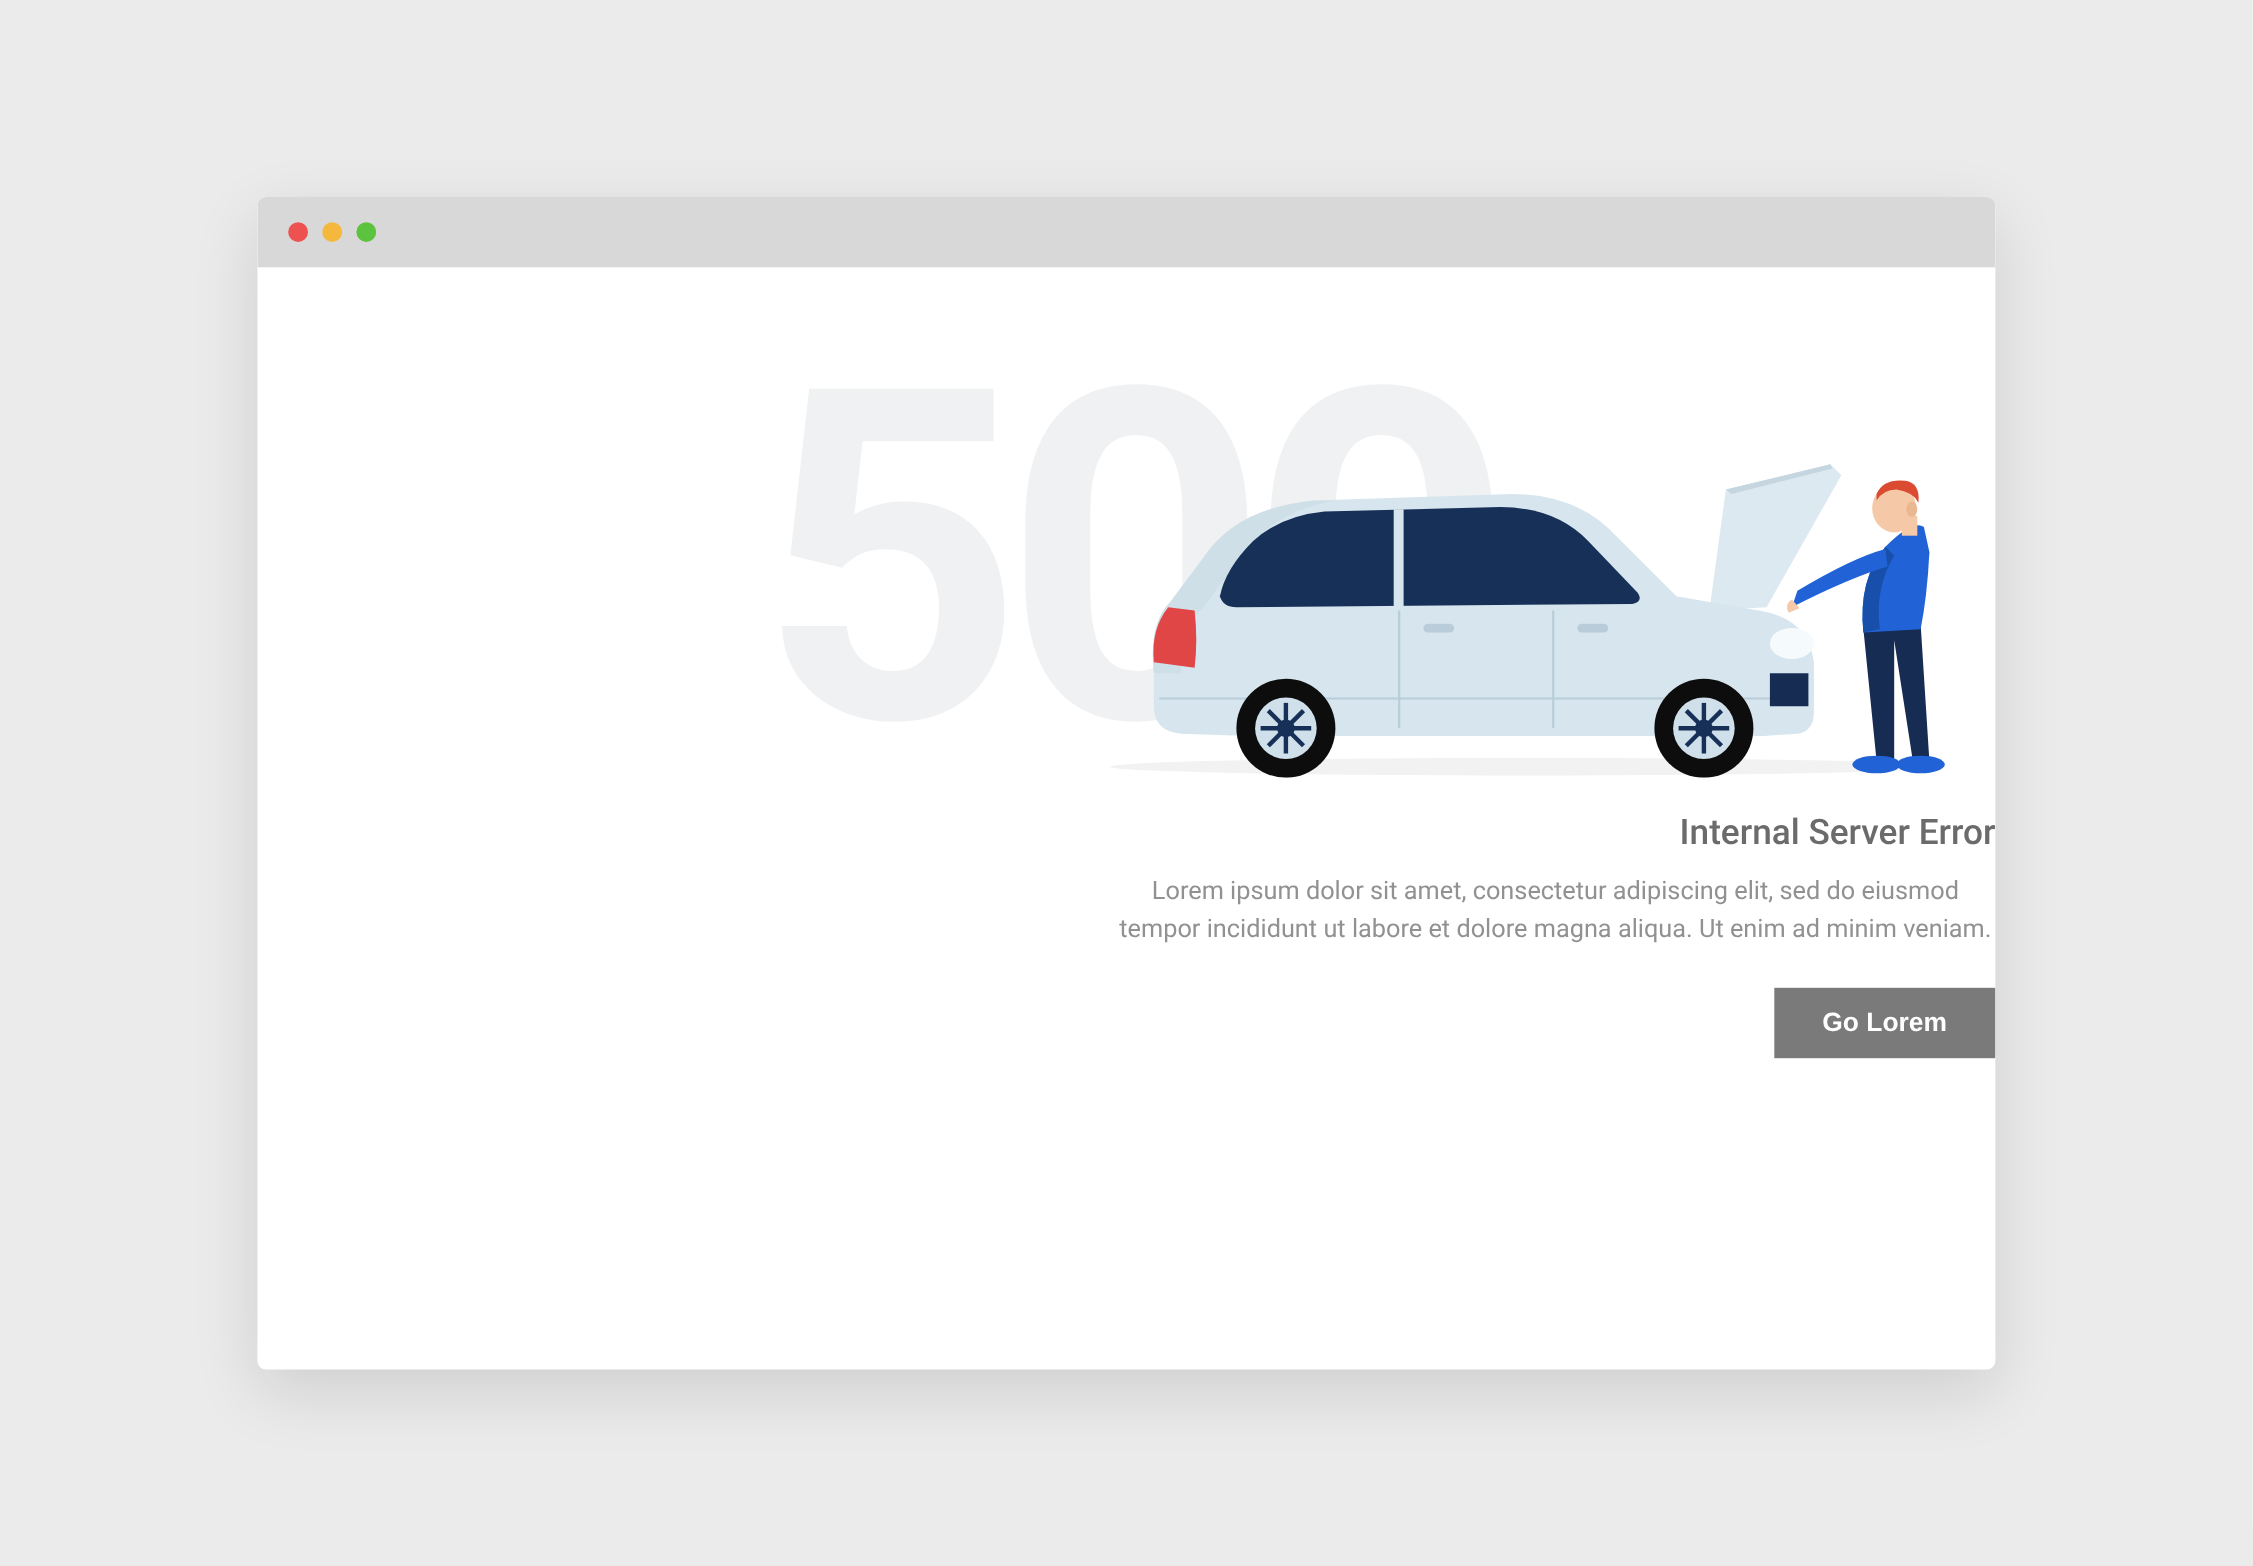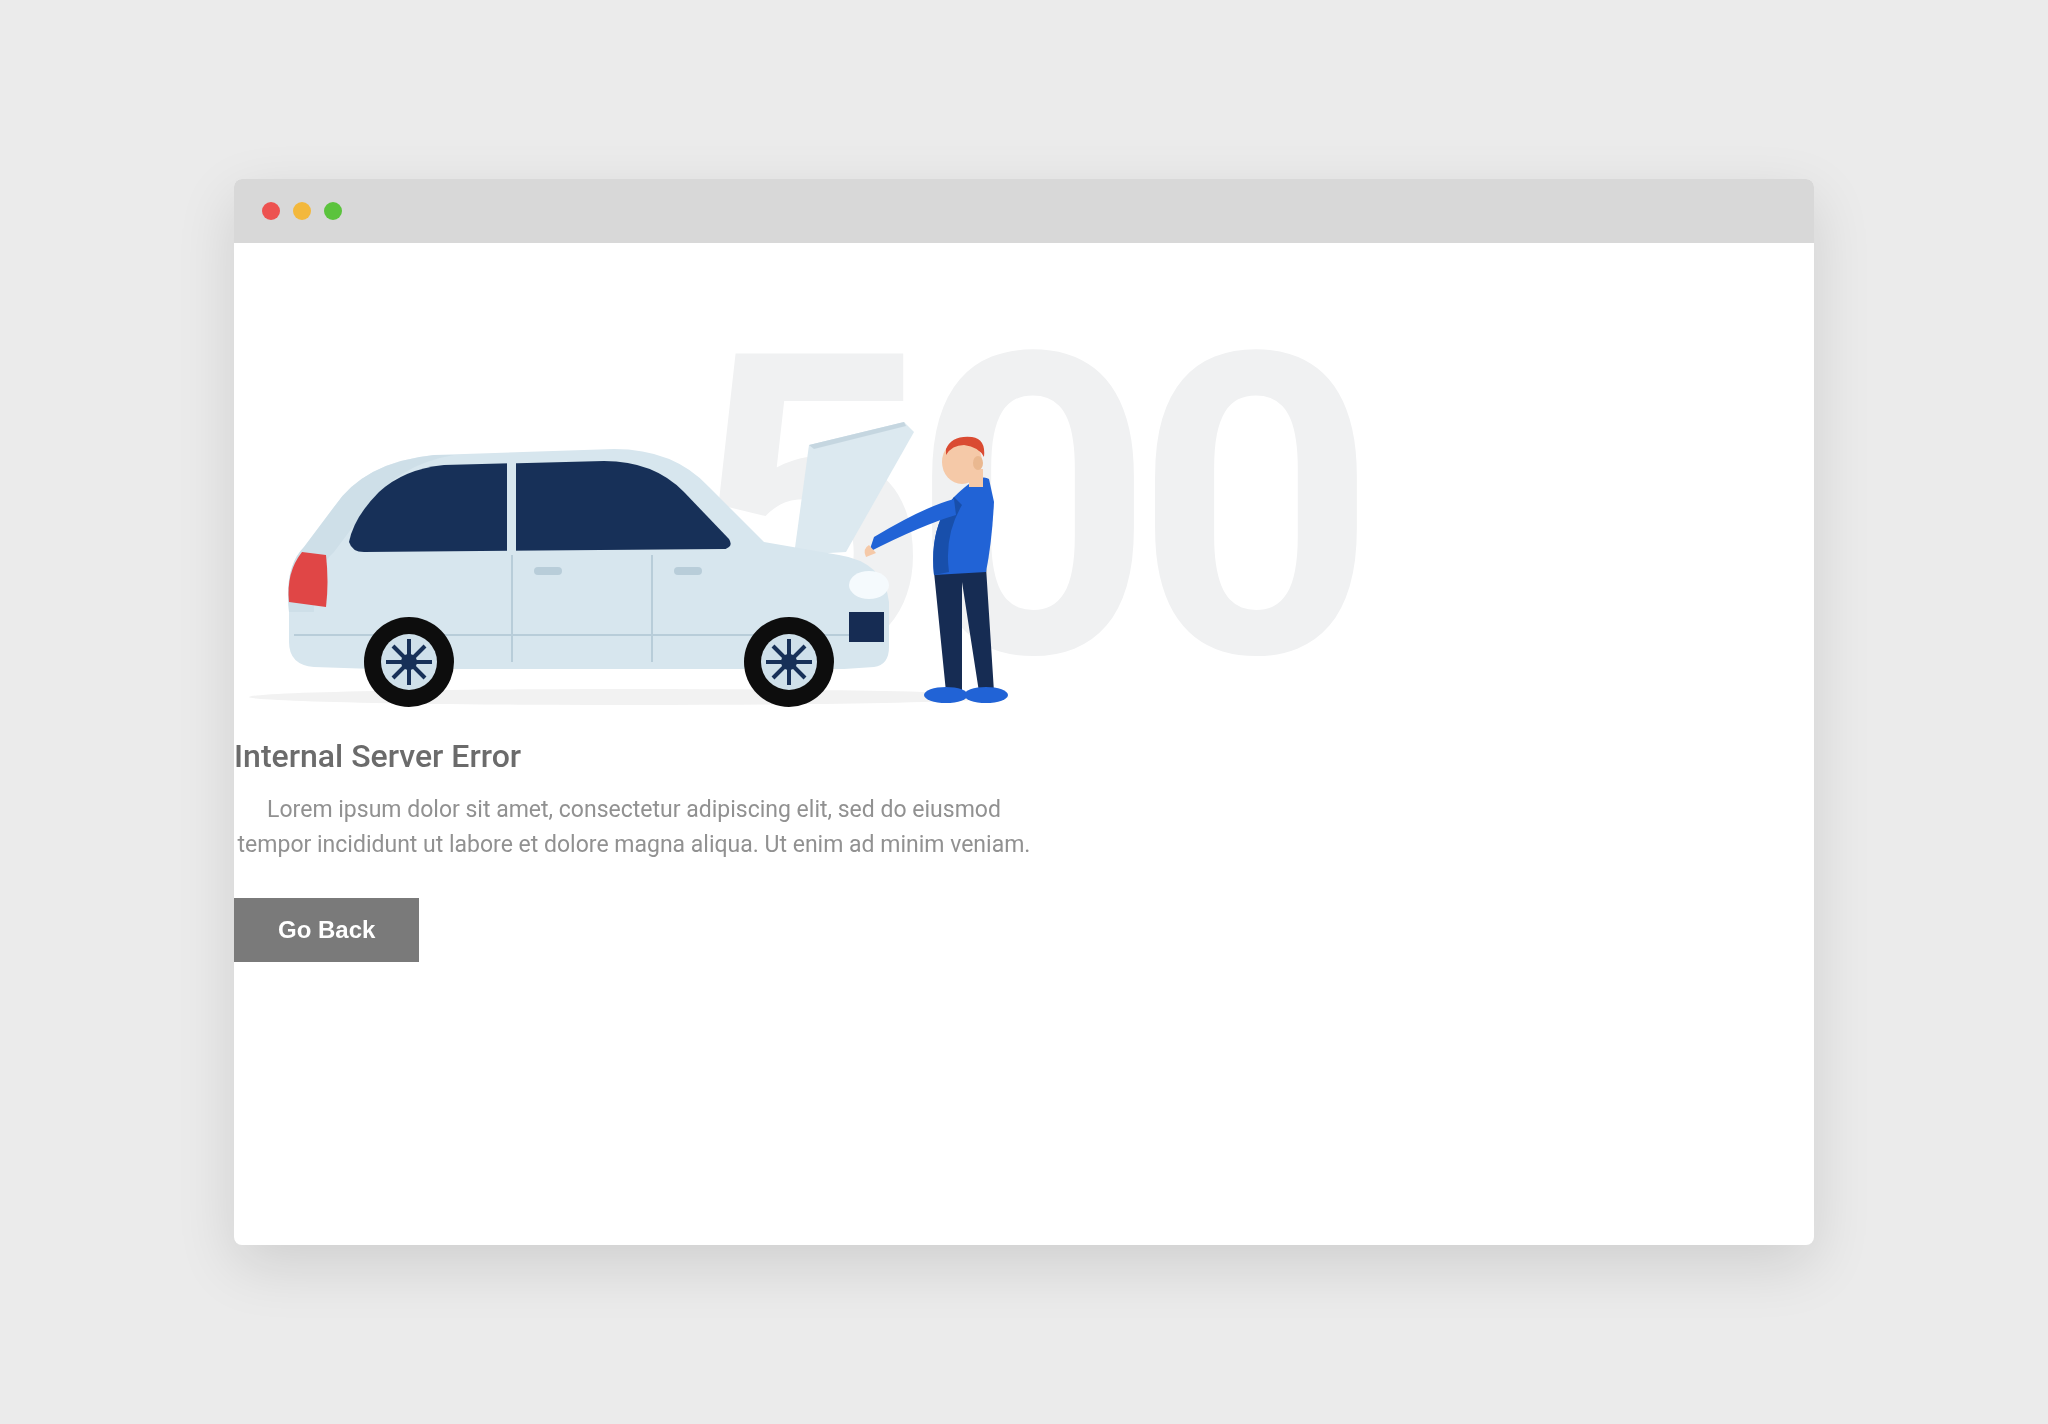--- a/index.html
+++ b/index.html
@@ -46,21 +46,21 @@
     
     .traffic-red { background: #ed5250; }
     .traffic-yellow { background: #f3b83c; }
     .traffic-green { background: #5bc33d; }
     
     .content {
       flex: 1;
       position: relative;
       display: flex;
       flex-direction: column;
-      align-items: flex-start;
+      align-items: flex-end;
       padding-top: 88px;
     }
     
     .bg-number {
       position: absolute;
       top: 56px;
       left: 50%;
       transform: translateX(-50%);
       font-size: 420px;
       font-weight: 700;
@@ -224,15 +224,15 @@
         <path d="M 712 42 Q 718 28 738 30 Q 752 32 750 50 Q 745 40 730 38 Q 718 38 712 48 Z" fill="#da4b32"></path>
 
         <ellipse cx="744" cy="56" rx="5" ry="7" fill="#eab890"></ellipse>
       </svg>
     </div>
 
     <h1 class="error-title">Internal Server Error</h1>
 
     <p class="error-description">Lorem ipsum dolor sit amet, consectetur adipiscing elit, sed do eiusmod tempor incididunt ut labore et dolore magna aliqua. Ut enim ad minim veniam.</p>
 
-    <button class="go-back-btn">Go Back</button>
+    <button class="go-back-btn">Go Lorem</button>
   </div>
 </div>
 
 </body></html>

